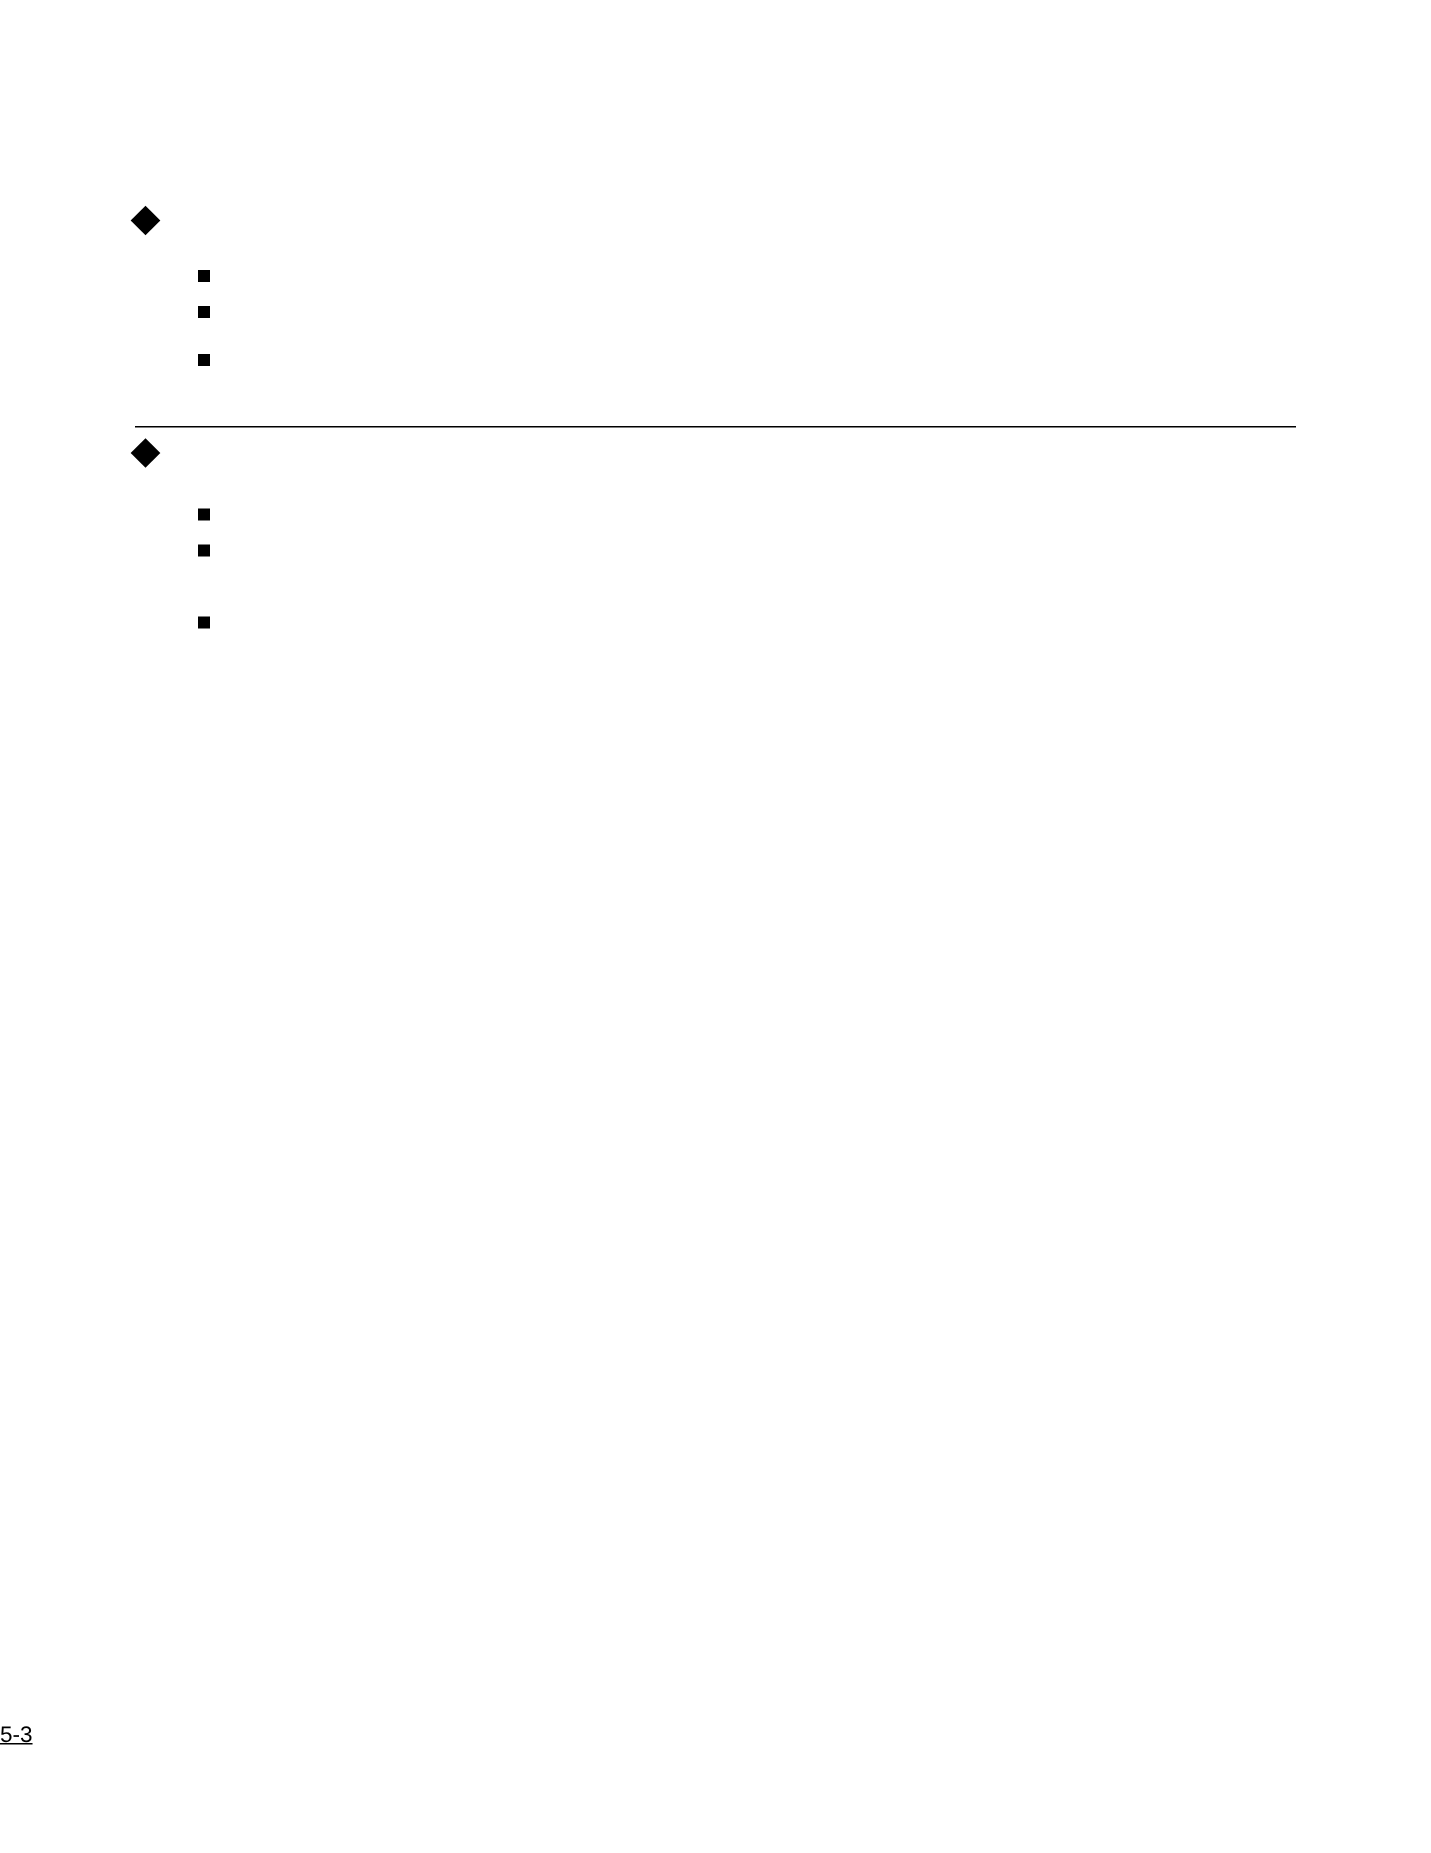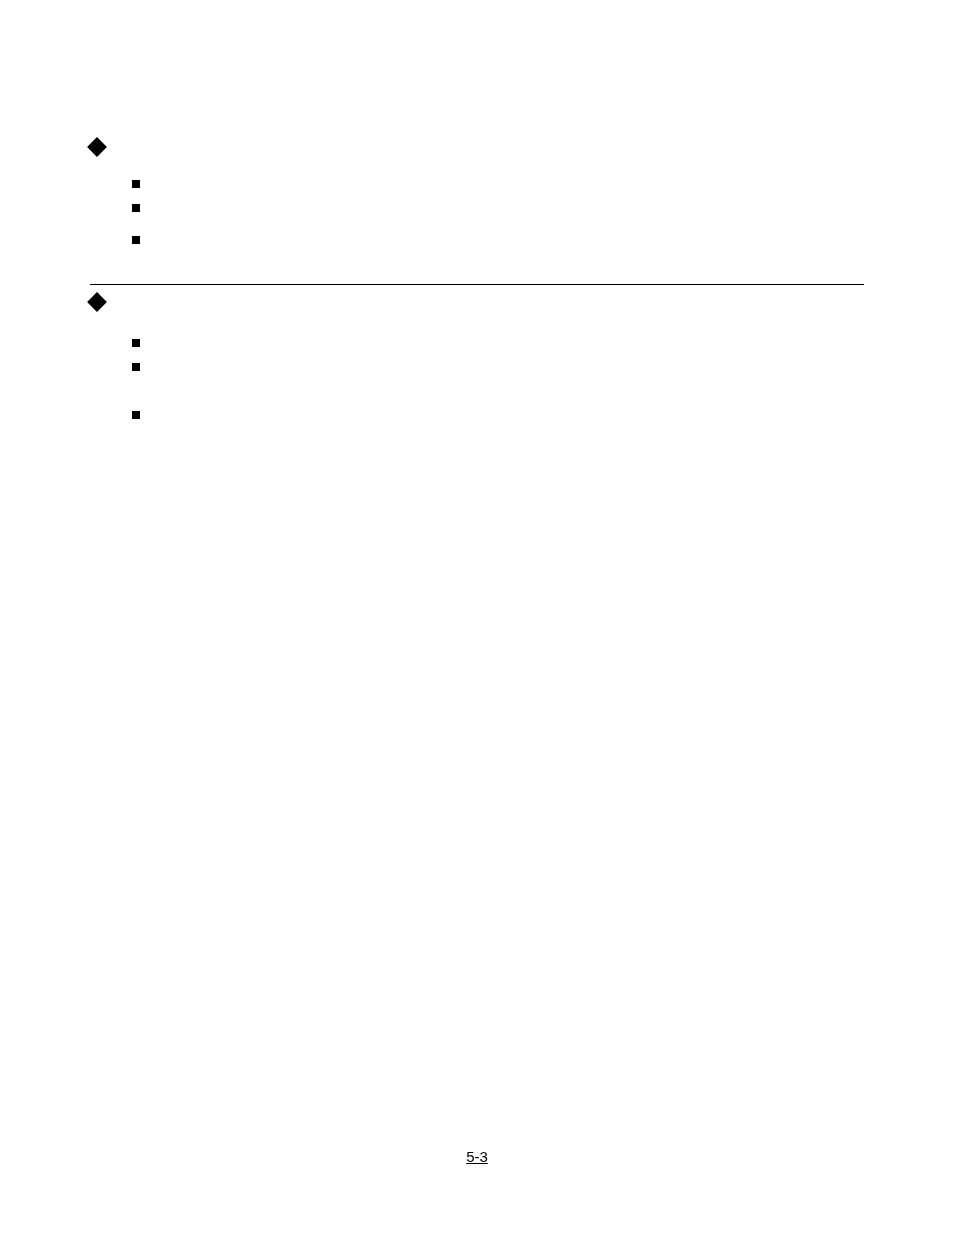--- a/index.html
+++ b/index.html
@@ -59,21 +59,20 @@
       margin-top: 10px;
     }
     .section-2 .diamond-row {
       margin-bottom: 28px;
     }
     .page-number {
       position: absolute;
       bottom: 70px;
       left: 0;
       right: 0;
-      text-align: center;
       font-size: 15px;
       color: #000;
       text-decoration: underline;
     }
   </style>
 </head>
 <body>
 
 <div class="content">
 

